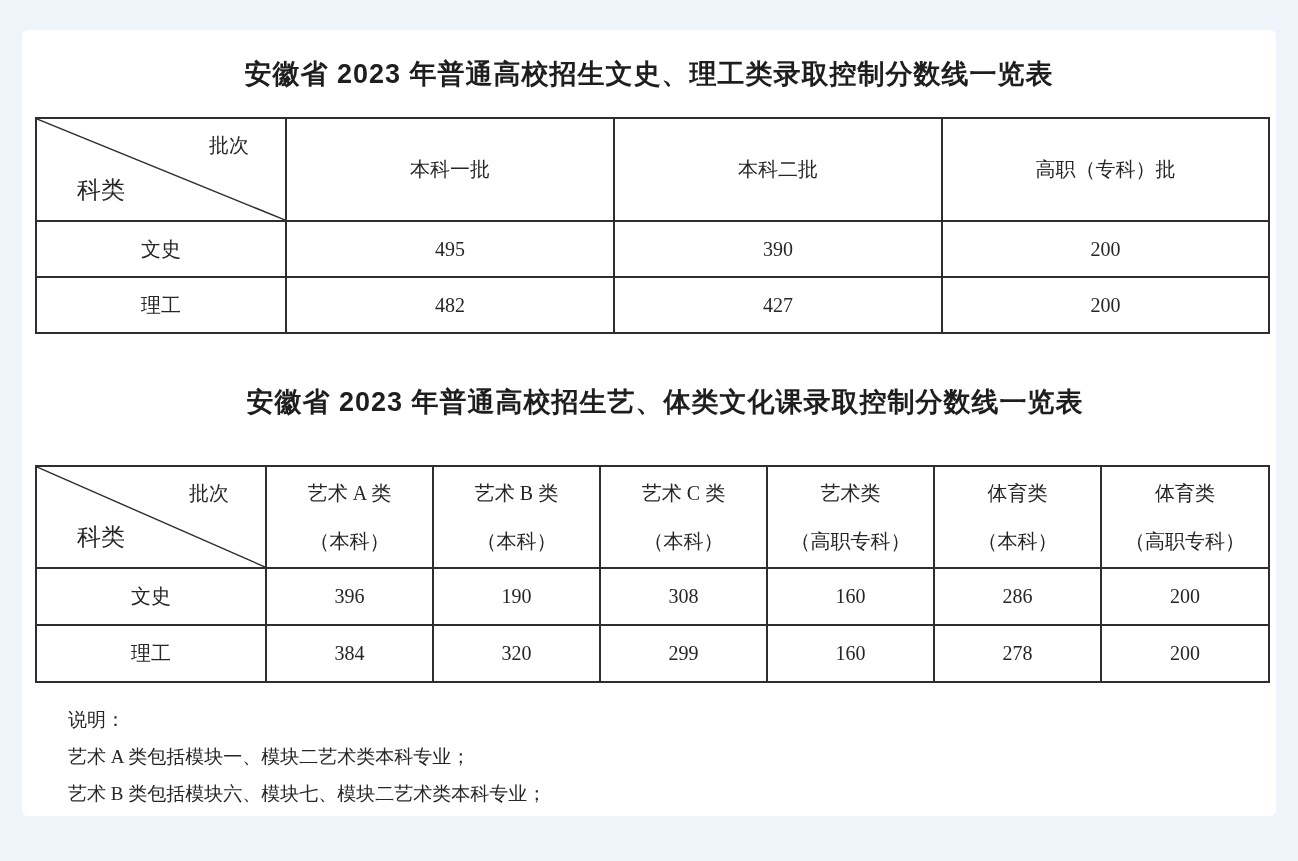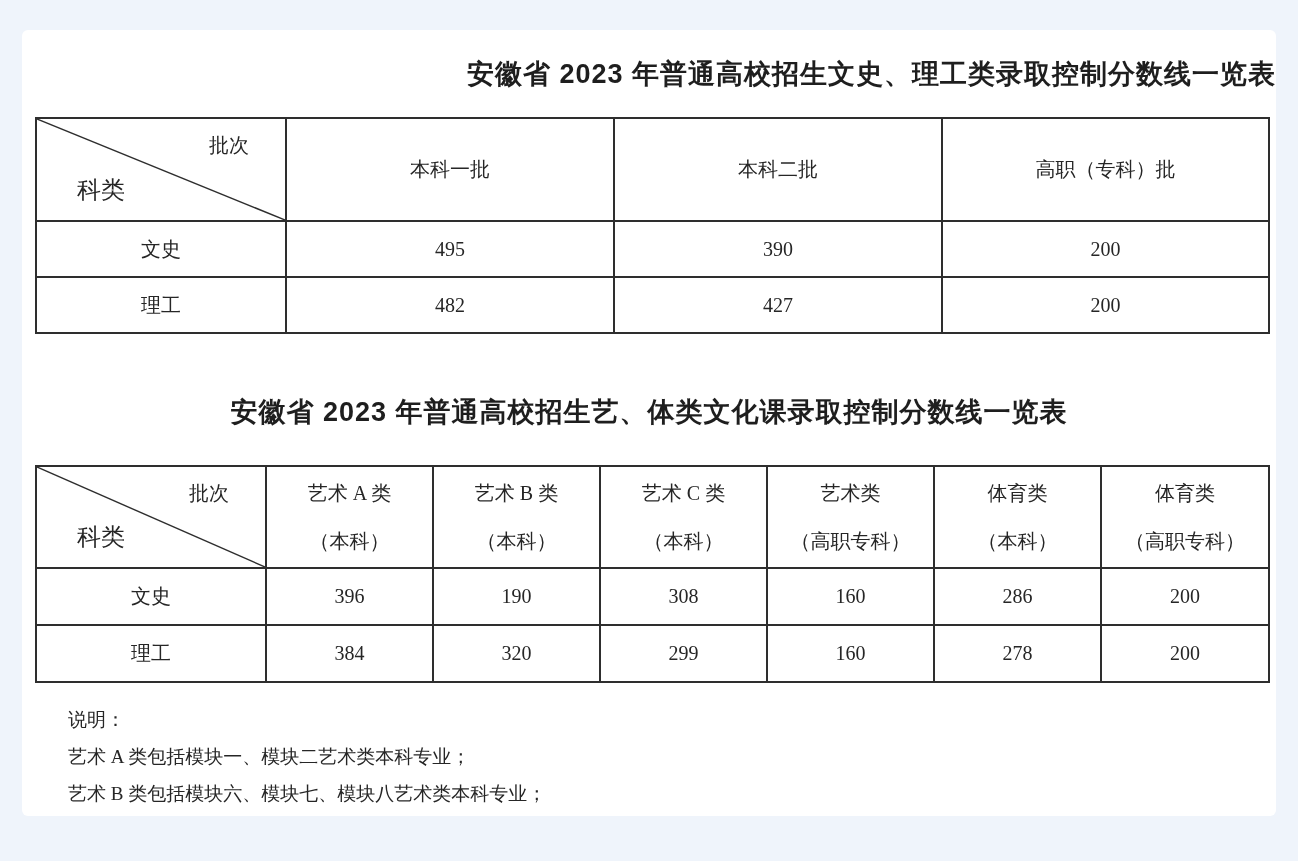--- a/index.html
+++ b/index.html
@@ -20,22 +20,22 @@
   .title {
     position: absolute; left: 0; width: 100%;
     text-align: center;
     font-family: "Liberation Sans", "DejaVu Sans", sans-serif;
     font-weight: bold;
     font-size: 27px;
     line-height: 36px;
     color: #1e1e1e;
     letter-spacing: 1px;
   }
-  #title1 { top: 26px; text-align: right; }
-  #title2 { top: 364px; }
+  #title1 { top: 26px; }
+  #title2 { top: 354px; margin-left: 16px; }
 
   table {
     position: absolute; left: 13px;
     width: 1233px;
     border-collapse: collapse;
     table-layout: fixed;
   }
   #table1 { top: 87px; }
   #table2 { top: 435px; }
   td {
@@ -187,18 +187,18 @@
           <td>278</td>
           <td>200</td>
         </tr>
       </tbody>
     </table>
 
     <div class="notes">
       <span class="notes-label">说明：</span>
       <div class="notes-lines">
         <div>艺术 A 类包括模块一、模块二艺术类本科专业；</div>
-        <div>艺术 B 类包括模块六、模块七、模块八艺术类本科专业；</div>
+        <div>艺术 B 类包括模块六、模块七、模块二艺术类本科专业；</div>
       </div>
     </div>
 
   </div>
 </div>
 
 </body></html>

